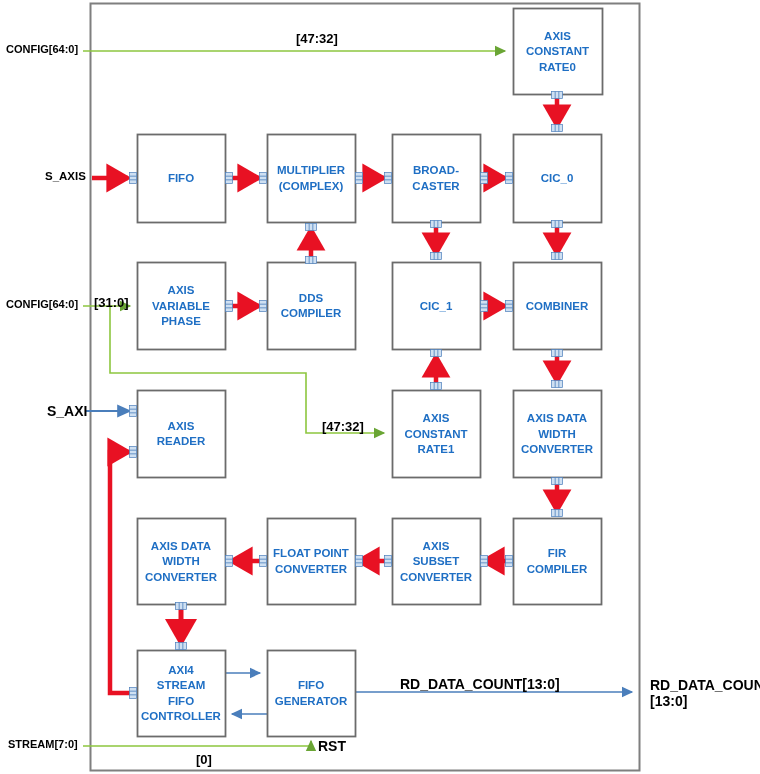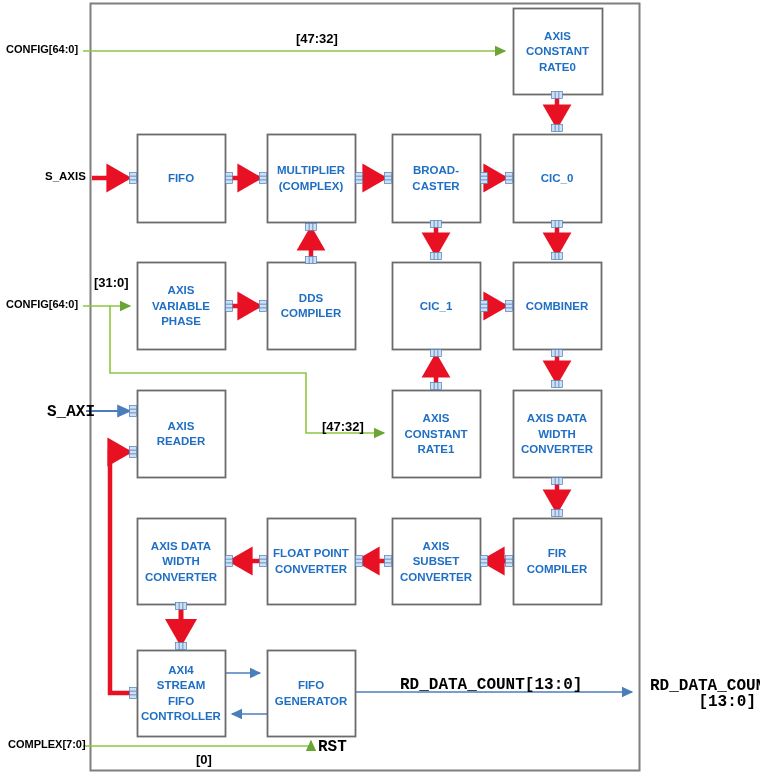--- a/index.html
+++ b/index.html
@@ -1,21 +1,21 @@
 <!DOCTYPE html>
 <html><head>
 <meta charset="utf-8">
 <style>
   html,body{margin:0;padding:0;background:#ffffff;}
   body{width:760px;height:774px;overflow:hidden;font-family:"Liberation Sans",sans-serif;}
   #stage{position:relative;width:760px;height:774px;}
   svg{position:absolute;left:0;top:0;}
   .blk-label{font-family:"Liberation Sans",sans-serif;font-weight:bold;font-size:11.5px;fill:#1f6fc4;text-anchor:middle;}
   .sig-red{font-family:"Liberation Sans",sans-serif;font-weight:bold;font-size:11.5px;fill:#e81123;text-align:right;}
-  .sig-blue{font-family:Liberation Mono, monospace;font-weight:bold;font-size:16px;fill:#3f72c8;}
+  .sig-blue{font-family:Liberation Sans, sans-serif;font-weight:bold;font-size:14px;fill:#3f72c8;}
   .sig-olive{font-family:"Liberation Sans",sans-serif;font-weight:bold;font-size:11px;fill:#9aa80b;}
   .sig-green{font-family:"Liberation Sans",sans-serif;font-weight:bold;font-size:13px;fill:#8dc63f;}
 </style>
 </head>
 <body>
 
 <div id="stage">
 
   <svg width="760" height="774" viewBox="0 0 760 774">
     <defs>
@@ -349,33 +349,33 @@
           <line x1="129.5" y1="691.1666666666666" x2="136.5" y2="691.1666666666666" stroke="#4a7ebb" stroke-width="0.8"></line>
           <line x1="129.5" y1="694.8333333333334" x2="136.5" y2="694.8333333333334" stroke="#4a7ebb" stroke-width="0.8"></line>
         </g>
       </g>
   </svg>
 
   <div style="position:absolute;left:6px;top:43px;" class="sig-olive">CONFIG[64:0]</div>
 
   <div style="position:absolute;left:6px;top:298px;" class="sig-olive">CONFIG[64:0]</div>
 
-  <div style="position:absolute;left:8px;top:738px;" class="sig-olive">COMPLEX[7:0]</div>
+  <div style="position:absolute;left:8px;top:738px;" class="sig-olive">STREAM[7:0]</div>
 
   <div style="position:absolute;left:45px;top:170px;" class="sig-red">S_AXIS</div>
 
   <div style="position:absolute;left:47px;top:403px;" class="sig-blue">S_AXI</div>
 
   <div style="position:absolute;left:296px;top:31px;" class="sig-green">[47:32]</div>
 
-  <div style="position:absolute;left:94px;top:275px;" class="sig-green">[31:0]</div>
+  <div style="position:absolute;left:94px;top:295px;" class="sig-green">[31:0]</div>
 
   <div style="position:absolute;left:322px;top:419px;" class="sig-green">[47:32]</div>
 
   <div style="position:absolute;left:196px;top:752px;" class="sig-green">[0]</div>
 
   <div style="position:absolute;left:318px;top:738px;" class="sig-blue">RST</div>
 
   <div style="position:absolute;left:400px;top:676px;" class="sig-blue">RD_DATA_COUNT[13:0]</div>
 
   <div style="position:absolute;left:650px;top:677px;width:106px;text-align:right;" class="sig-blue">RD_DATA_COUNT</div>
-  <div style="position:absolute;left:650px;top:693px;width:106px;text-align:right;" class="sig-blue">[13:0]</div>
+  <div style="position:absolute;left:650px;top:693px;width:106px;text-align:left;" class="sig-blue">[13:0]</div>
 </div>
 
 </body></html>

